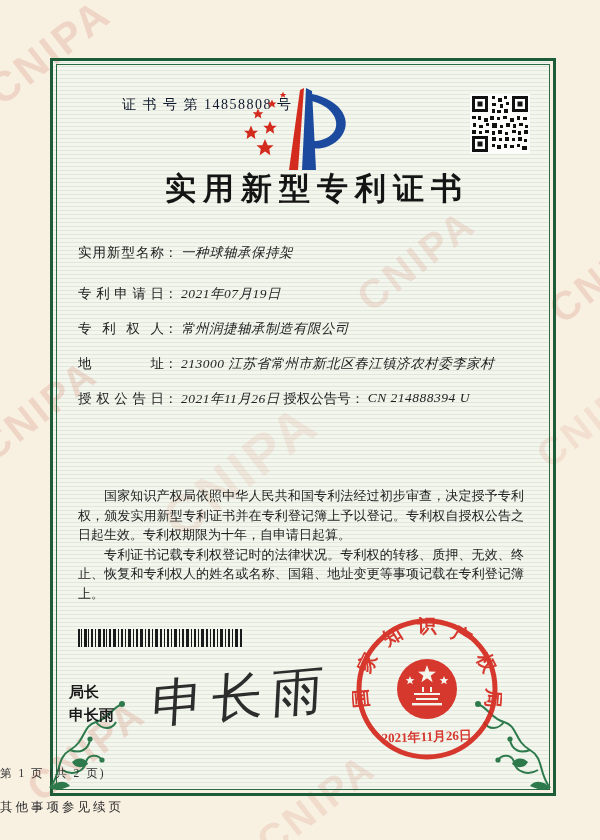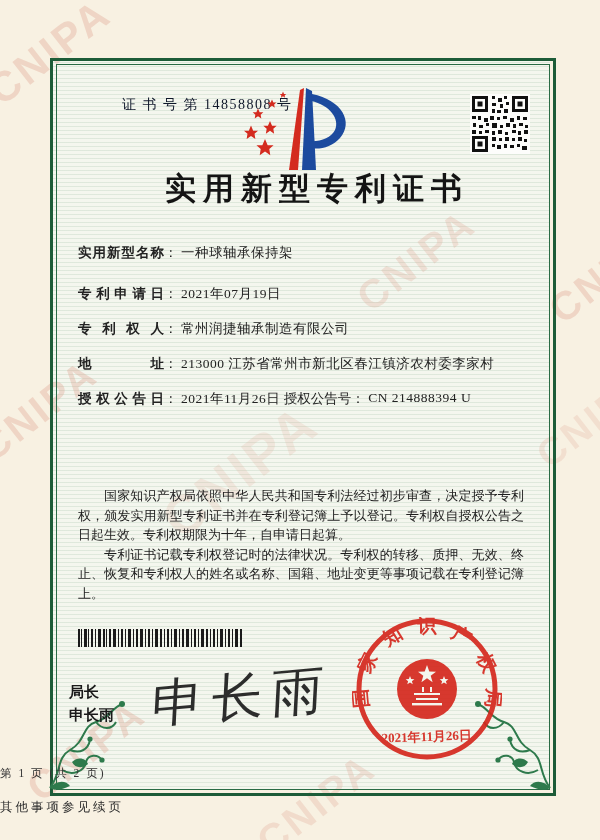--- a/index.html
+++ b/index.html
@@ -31,23 +31,23 @@
   
   .content{position:absolute;inset:0;z-index:5;}
   .cert-no{position:absolute;left:78px;top:96px;font-size:14px;letter-spacing:1.5px;color:#0f172a;margin-left:44px;}
   .logo{position:absolute;left:238px;top:84px;}
   .qr{position:absolute;left:470px;top:94px;}
   .title{position:absolute;left:0;top:168px;width:100%;text-align:center;font-size:31px;
          font-weight:700;letter-spacing:7px;color:#141414;margin-left:17px;}
   .fields{position:absolute;left:78px;top:244px;width:450px;}
   .field-row{height:35px;font-size:13.5px;color:#222;white-space:nowrap;}
   .field-row:first-child{margin-bottom:6px;}
-  .flabel{display:inline-block;width:86px;text-align:justify;text-align-last:justify;vertical-align:top;font-weight:bold;}
+  .flabel{display:inline-block;width:86px;text-align:justify;text-align-last:justify;vertical-align:top;}
   .fcolon{display:inline-block;vertical-align:top;}
-  .fvalue{display:inline-block;vertical-align:top;letter-spacing:0.5px;}
+  .fvalue{display:inline-block;vertical-align:top;letter-spacing:0.5px;font-style:italic;}
   .pair2{display:inline-block;}
   .paras{position:absolute;left:78px;top:486px;width:446px;font-size:13px;line-height:19.5px;
          text-align:justify;color:#1d1d1d;}
   .paras p{margin:0;text-indent:2em;}
   .barcode{position:absolute;left:78px;top:629px;}
   .director{position:absolute;left:69px;top:680px;font-family:Liberation Sans, sans-serif;
             font-weight:700;font-size:15px;color:#1a1a1a;line-height:23px;}
   .signature{position:absolute;left:148px;top:652px;}
   .seal{position:absolute;left:352px;top:617px;opacity:0.92;}
   .page-info{position:absolute;left:0;top:766px;width:100%;text-align:left;font-size:11.5px;

